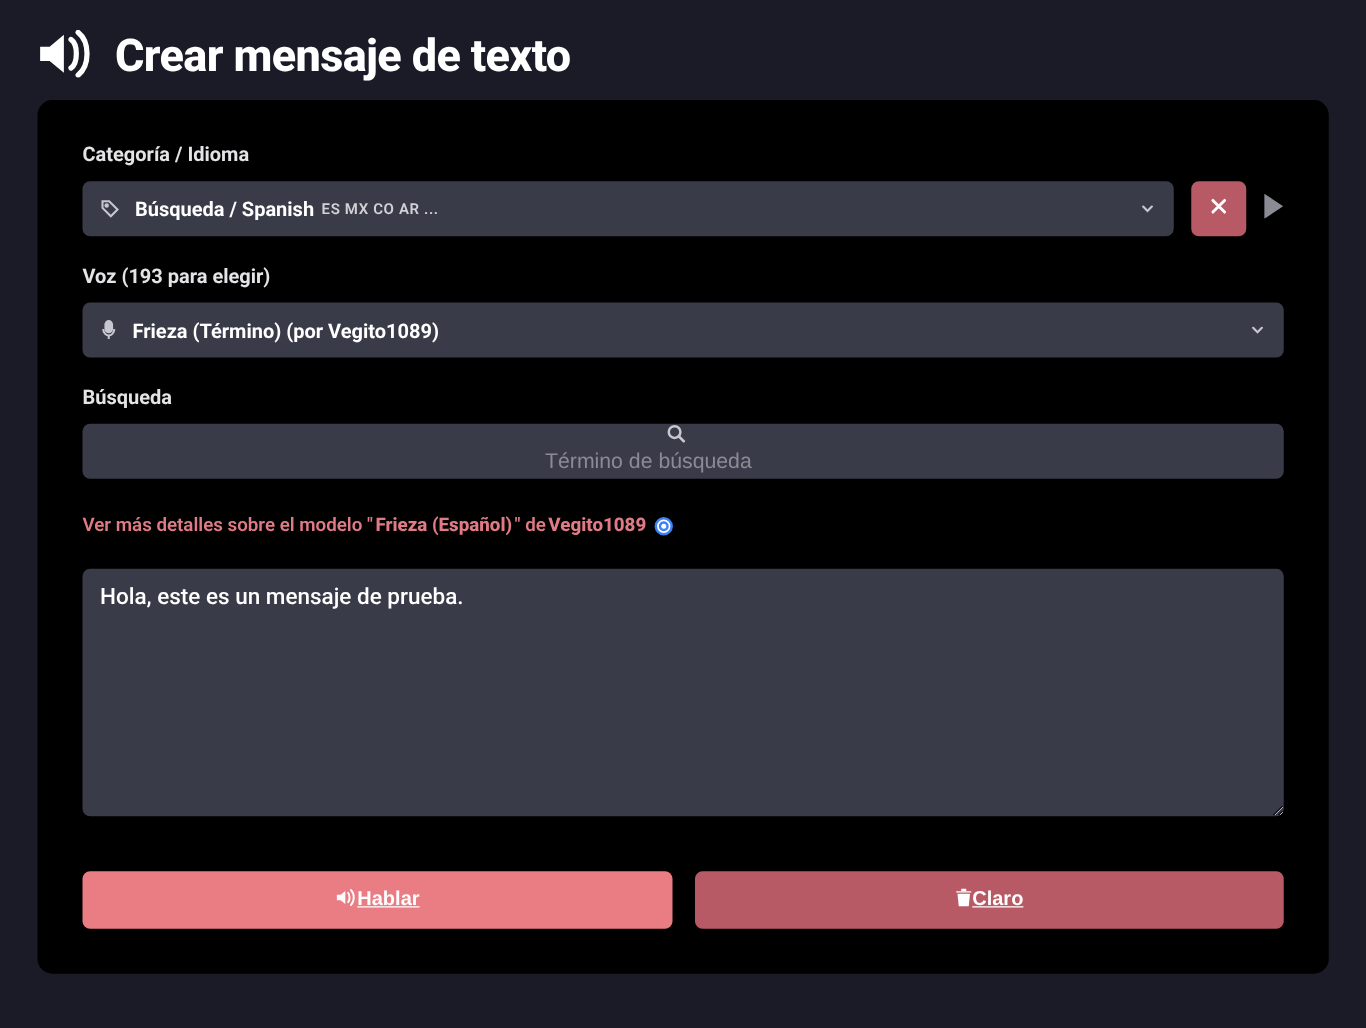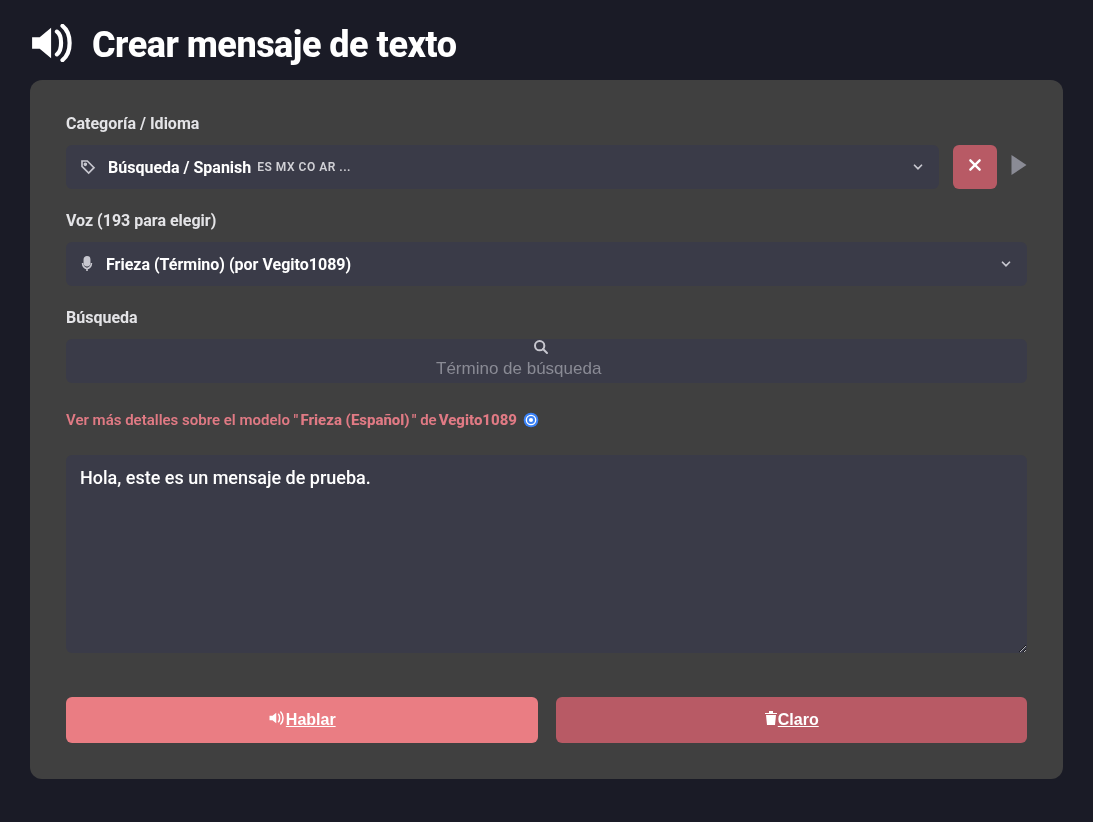--- a/index.html
+++ b/index.html
@@ -22,21 +22,21 @@
     margin-bottom: 14px;
   }
   .header svg { flex-shrink: 0; }
   .header h1 {
     font-size: 36px;
     font-weight: 800;
     color: #ffffff;
     letter-spacing: -0.5px;
   }
   .card {
-    background: #404040;
+    background: #000000;
     border-radius: 12px;
     padding: 34px 36px 36px 36px;
   }
   .field-label {
     font-size: 16px;
     font-weight: 700;
     color: #e4e4e7;
     margin-bottom: 12px;
   }
   .row-cat {
@@ -116,21 +116,21 @@
   .search-input-wrap input::placeholder {
     color: #8a8b95;
     font-weight: 500;
   }
   .details-link {
     font-size: 15px;
     font-weight: 600;
     margin-bottom: 26px;
     color: #e07a84;
     display: flex;
-    align-items: center;
+    align-items: flex-end;
     flex-wrap: wrap;
     gap: 2px;
   }
   .details-link .strong { font-weight: 800; }
   .details-link .badge {
     display: inline-flex;
     width: 16px; height: 16px;
     margin-left: 4px;
     vertical-align: middle;
   }

